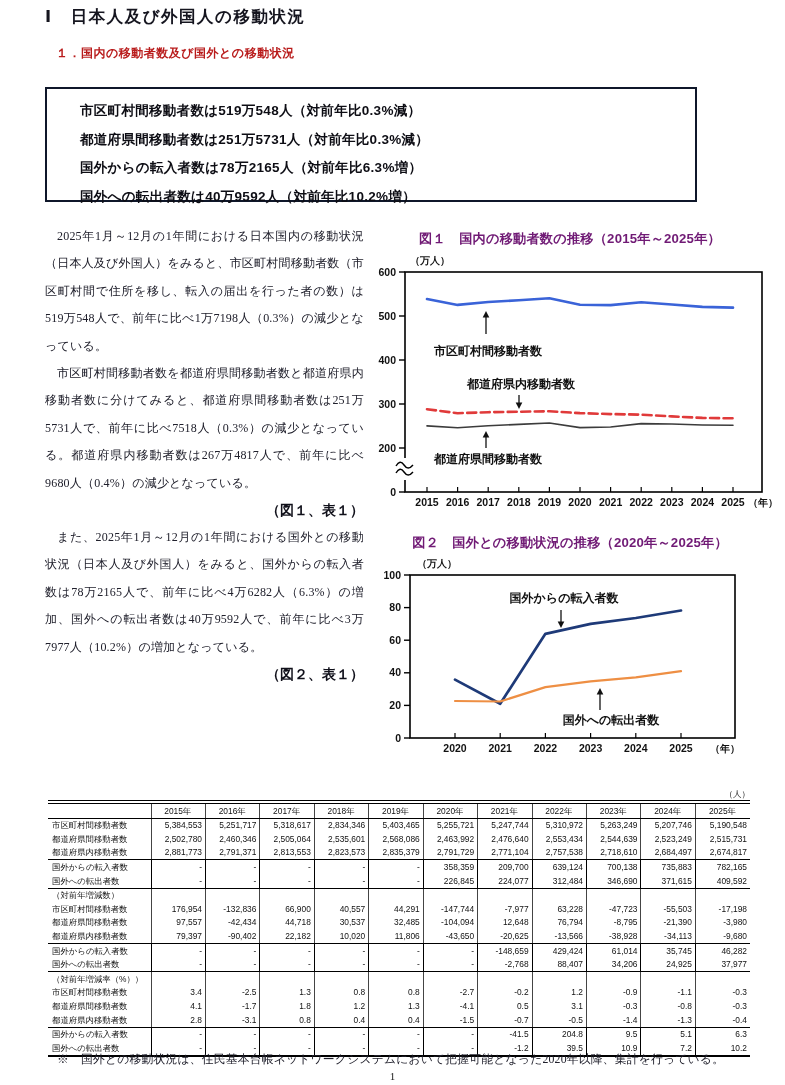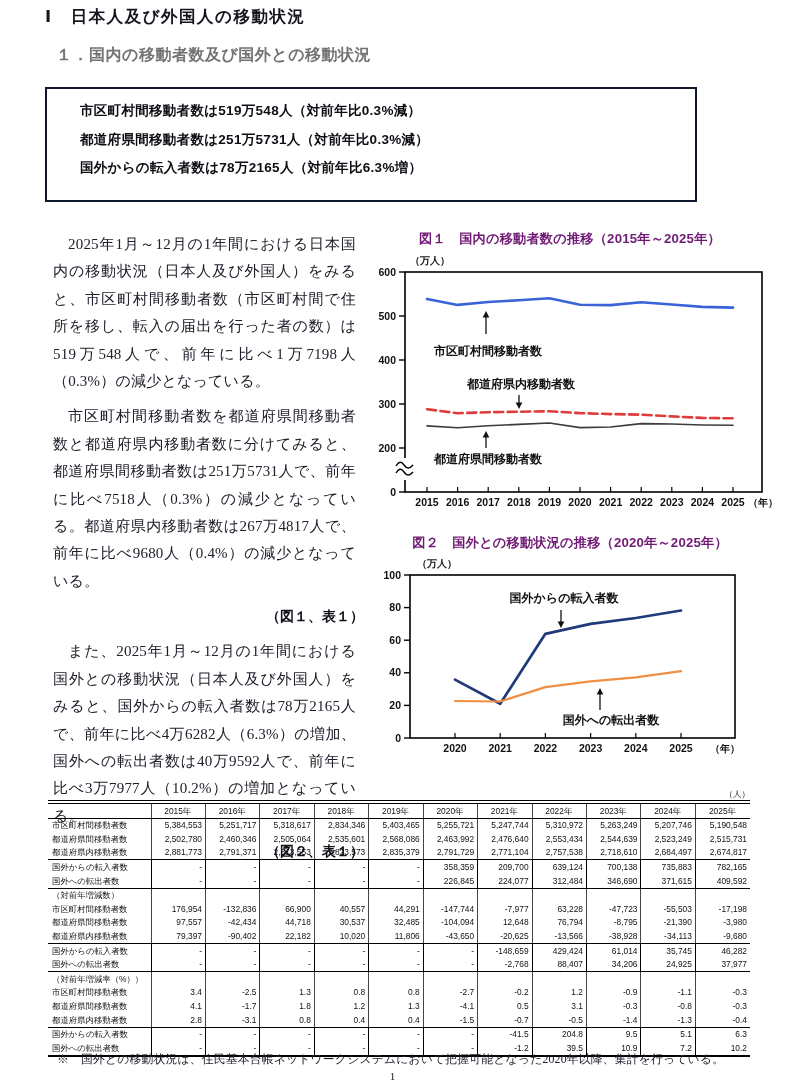--- a/index.html
+++ b/index.html
@@ -1,26 +1,26 @@
 <!DOCTYPE html>
 <html lang="ja"><head>
 <meta charset="utf-8">
 <style>
   html,body{margin:0;padding:0;background:#e8e8e8;}
   .page{position:relative;width:785px;height:1085px;background:#ffffff;overflow:hidden;
         font-family:"Liberation Sans","DejaVu Sans",sans-serif;color:#1c1c26;}
   .abs{position:absolute;}
   .doc-title{left:45px;top:6px;font-size:16.5px;font-weight:bold;letter-spacing:1.5px;color:#15151f;}
-  .sec-heading{left:56px;top:45px;font-size:16px;font-weight:bold;letter-spacing:0.5px;color:#737373;}
+  .sec-heading{left:56px;top:45px;font-size:12px;font-weight:bold;letter-spacing:0.5px;color:#b91c1c;}
   .summary-box{left:45px;top:87px;width:652px;height:115px;border:2px solid #0f172a;box-sizing:border-box;
                padding:8px 0 0 33px;}
   .summary-box .line{font-size:13.5px;font-weight:bold;line-height:28.5px;letter-spacing:0.3px;color:#0d0d14;}
   .text-col{left:45px;top:223px;width:319px;}
-  .text-col p{margin:8px;text-indent:1em;font-family:"Liberation Serif","DejaVu Serif",serif;
-              font-size:15px;line-height:27.4px;letter-spacing:0.2px;text-align:justify;color:#20202c;}
+  .text-col p{margin:0;text-indent:1em;font-family:"Liberation Serif","DejaVu Serif",serif;
+              font-size:12px;line-height:27.4px;letter-spacing:0.2px;text-align:justify;color:#20202c;}
   .text-col .ref{text-indent:0;text-align:right;font-family:"Liberation Sans","DejaVu Sans",sans-serif;
                  font-size:14px;font-weight:bold;line-height:27px;color:#10101a;}
   .fig-title{width:404px;text-align:center;font-size:13.2px;font-weight:bold;letter-spacing:0.2px;color:#701a75;}
   #fig1-title{left:368px;top:230px;}
   #fig2-title{left:368px;top:534px;}
   svg text{font-family:"Liberation Sans","DejaVu Sans",sans-serif;}
   #fig1svg{left:370px;top:248px;}
   #fig2svg{left:370px;top:552px;}
   .table-title{left:45px;top:774px;width:704px;text-align:center;font-size:13.2px;font-weight:bold;color:#0d0d14;}
   .table-unit{left:48px;top:789px;width:702px;text-align:right;font-size:8.5px;color:#222;}
@@ -45,20 +45,21 @@
 
 <div class="page">
 
   <div class="abs doc-title">Ⅰ　日本人及び外国人の移動状況</div>
   <div class="abs sec-heading">１．国内の移動者数及び国外との移動状況</div>
 
   <div class="abs summary-box">
     <div class="line">市区町村間移動者数は519万548人（対前年比0.3%減）</div>
     <div class="line">都道府県間移動者数は251万5731人（対前年比0.3%減）</div>
     <div class="line">国外からの転入者数は78万2165人（対前年比6.3%増）</div>
+    <div class="line">国外への転出者数は40万9592人（対前年比10.2%増）</div>
   </div>
 
   <div class="abs text-col">
     <p>2025年1月～12月の1年間における日本国内の移動状況（日本人及び外国人）をみると、市区町村間移動者数（市区町村間で住所を移し、転入の届出を行った者の数）は519万548人で、前年に比べ1万7198人（0.3%）の減少となっている。</p>
     <p>市区町村間移動者数を都道府県間移動者数と都道府県内移動者数に分けてみると、都道府県間移動者数は251万5731人で、前年に比べ7518人（0.3%）の減少となっている。都道府県内移動者数は267万4817人で、前年に比べ9680人（0.4%）の減少となっている。</p>
     <div class="ref">（図１、表１）</div>
     <p>また、2025年1月～12月の1年間における国外との移動状況（日本人及び外国人）をみると、国外からの転入者数は78万2165人で、前年に比べ4万6282人（6.3%）の増加、国外への転出者数は40万9592人で、前年に比べ3万7977人（10.2%）の増加となっている。</p>
     <div class="ref">（図２、表１）</div>
   </div>
 

